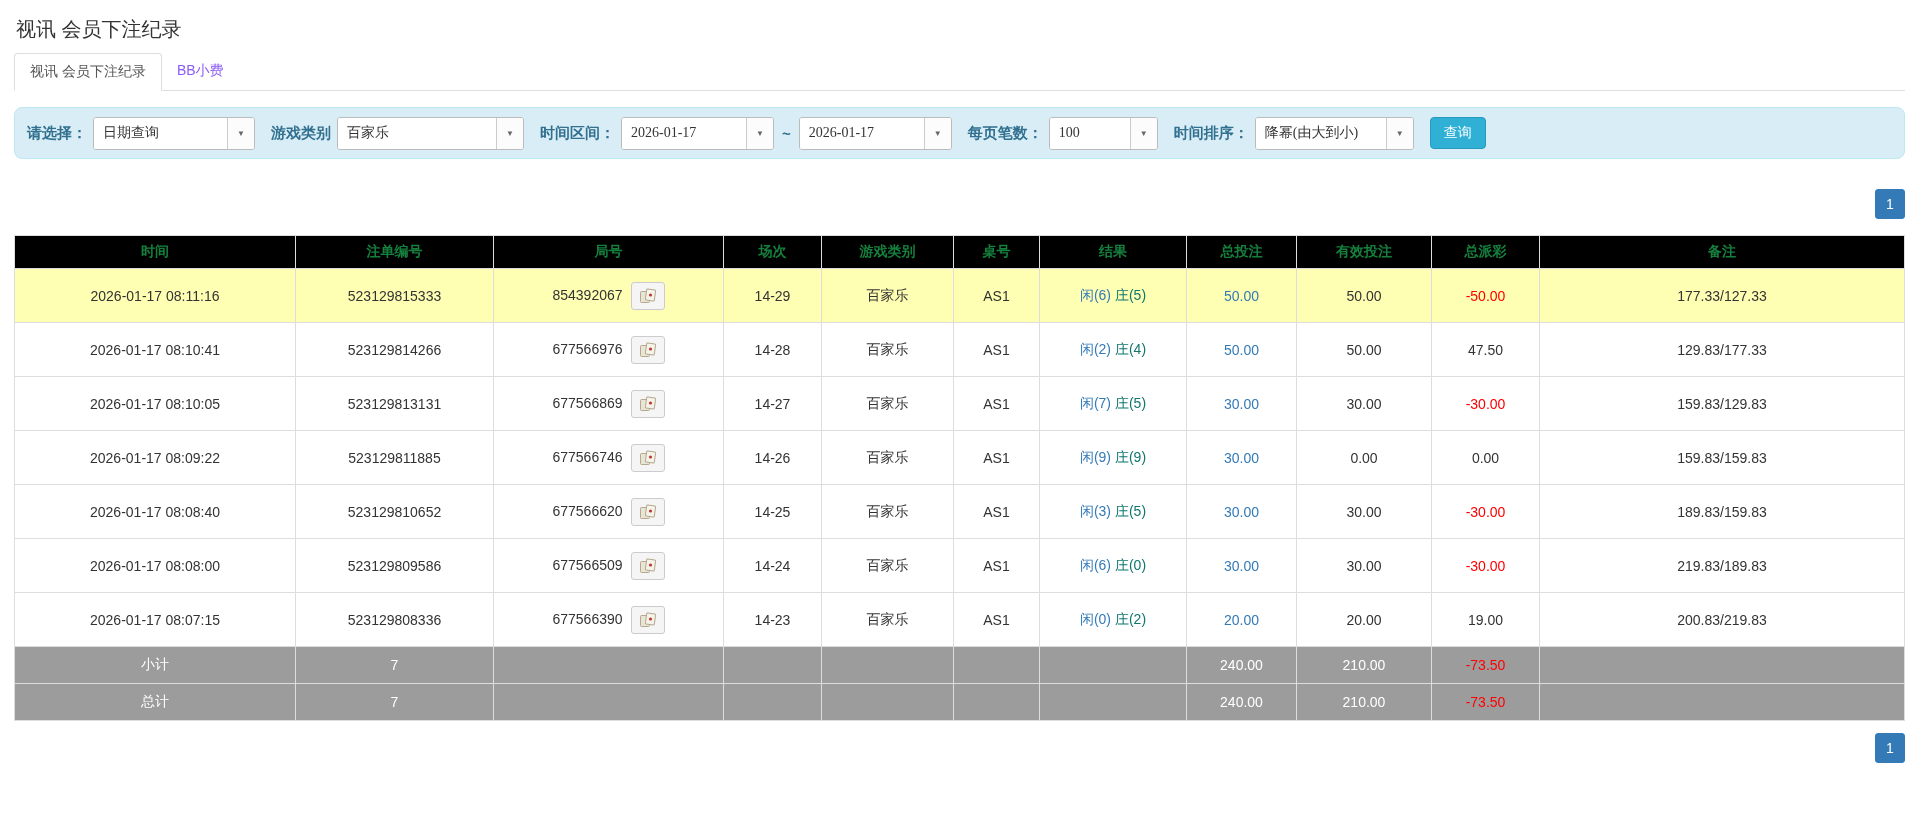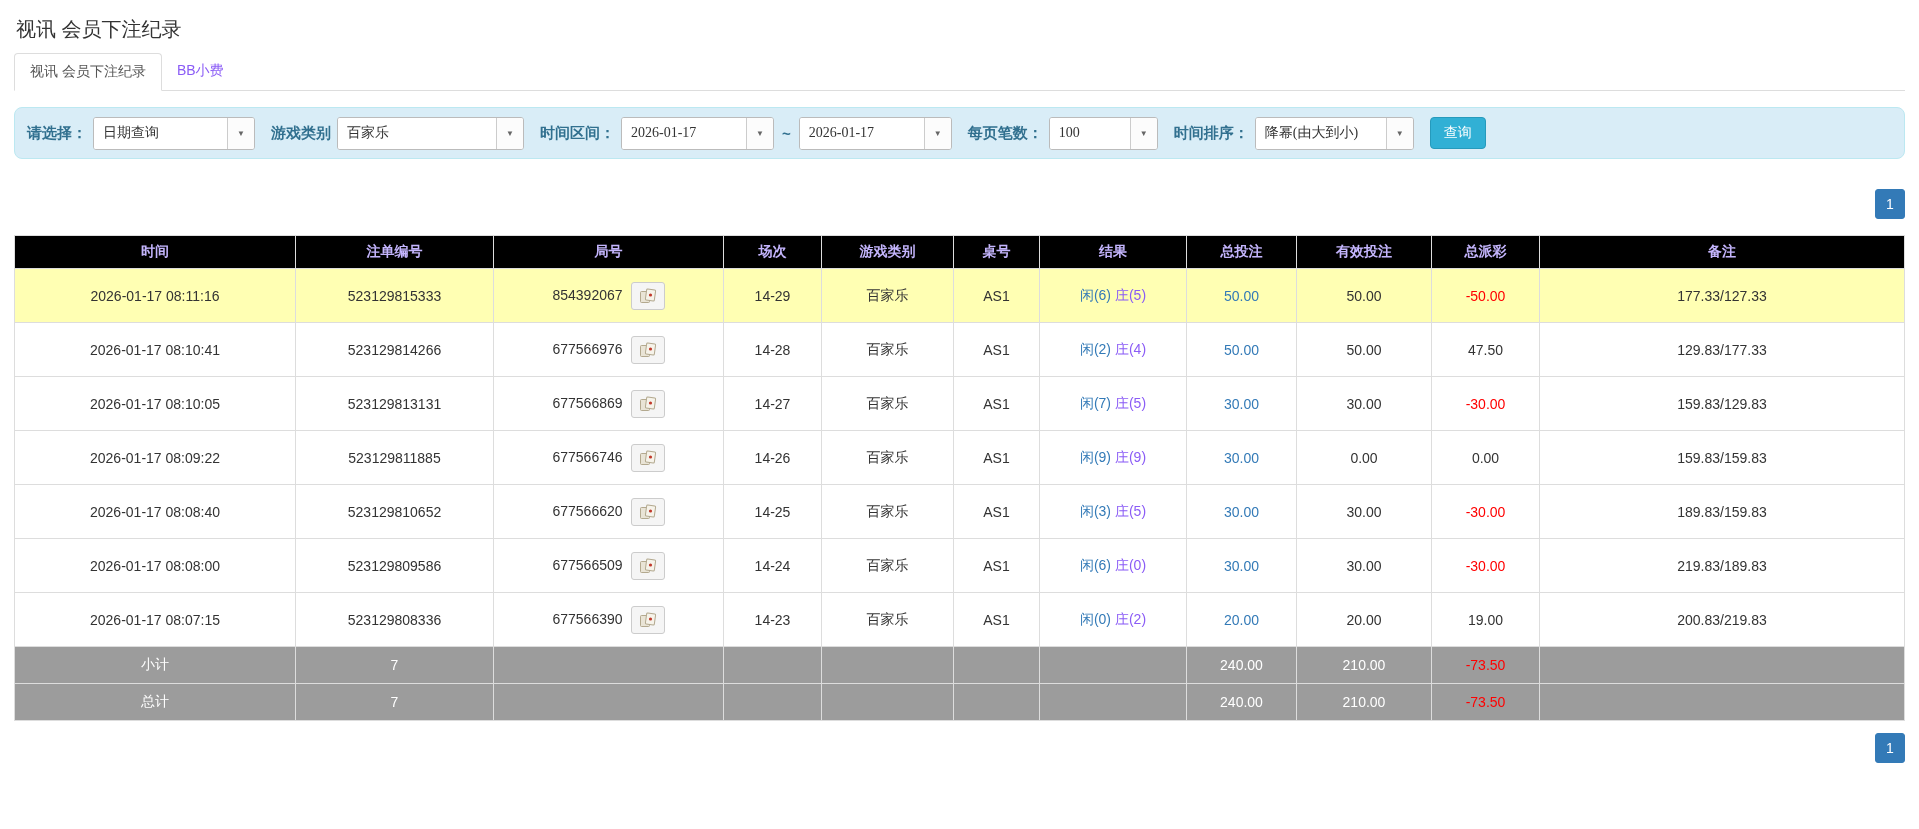--- a/index.html
+++ b/index.html
@@ -70,31 +70,31 @@
   .pagination.bottom { margin-top: 12px; }
   .page-btn {
     min-width: 30px; height: 30px; padding: 0 6px;
     background: #337ab7; border: 1px solid #337ab7; border-radius: 3px;
     color: #fff; font-size: 14px; cursor: pointer; font-family: inherit;
   }
 
   
   table { width: 100%; border-collapse: collapse; table-layout: fixed; margin-top: 16px; }
   th {
-    background: #000; color: #c4b5fd; font-size: 14px; font-weight: bold;
+    background: #000; color: #15803d; font-size: 14px; font-weight: bold;
     height: 33px; border: 1px solid #ddd; text-align: center; padding: 0 4px;
   }
   td {
     border: 1px solid #ddd; height: 54px; text-align: center;
     font-size: 14px; color: #333; padding: 0 4px; background: #fff;
     overflow: hidden; white-space: nowrap;
   }
   tr.highlight td { background: #ffffb3; }
   .res-player { color: #337ab7; text-align: center; }
-  .res-banker { color: #8b5cf6; }
+  .res-banker { color: #0f766e; }
   .blue-link { color: #337ab7; cursor: pointer; }
   .neg { color: #ff0000; }
   .icon-btn {
     width: 34px; height: 28px; margin-left: 8px; vertical-align: middle;
     background: #f5f5f5; border: 1px solid #ccc; border-radius: 3px; cursor: pointer;
     display: inline-flex; align-items: center; justify-content: center; padding: 0;
   }
   tr.summary-row td {
     background: #9c9c9c; color: #fff; height: 37px; font-size: 14px;
     border-color: #ddd;

